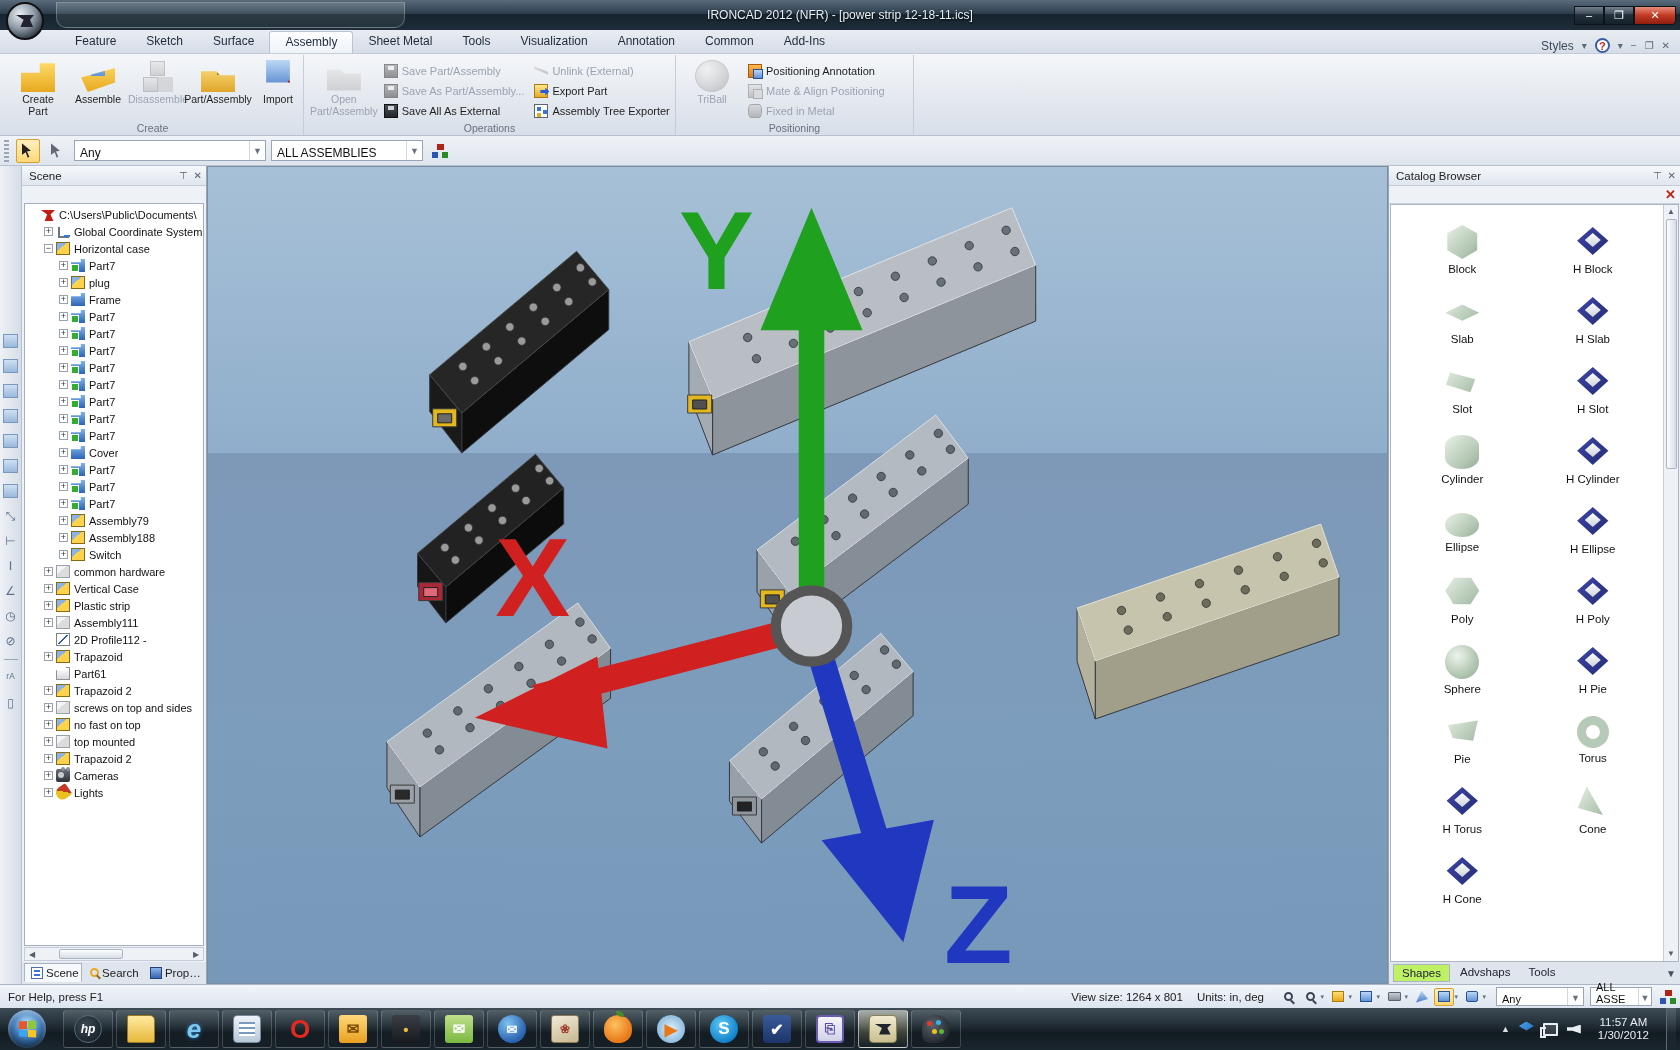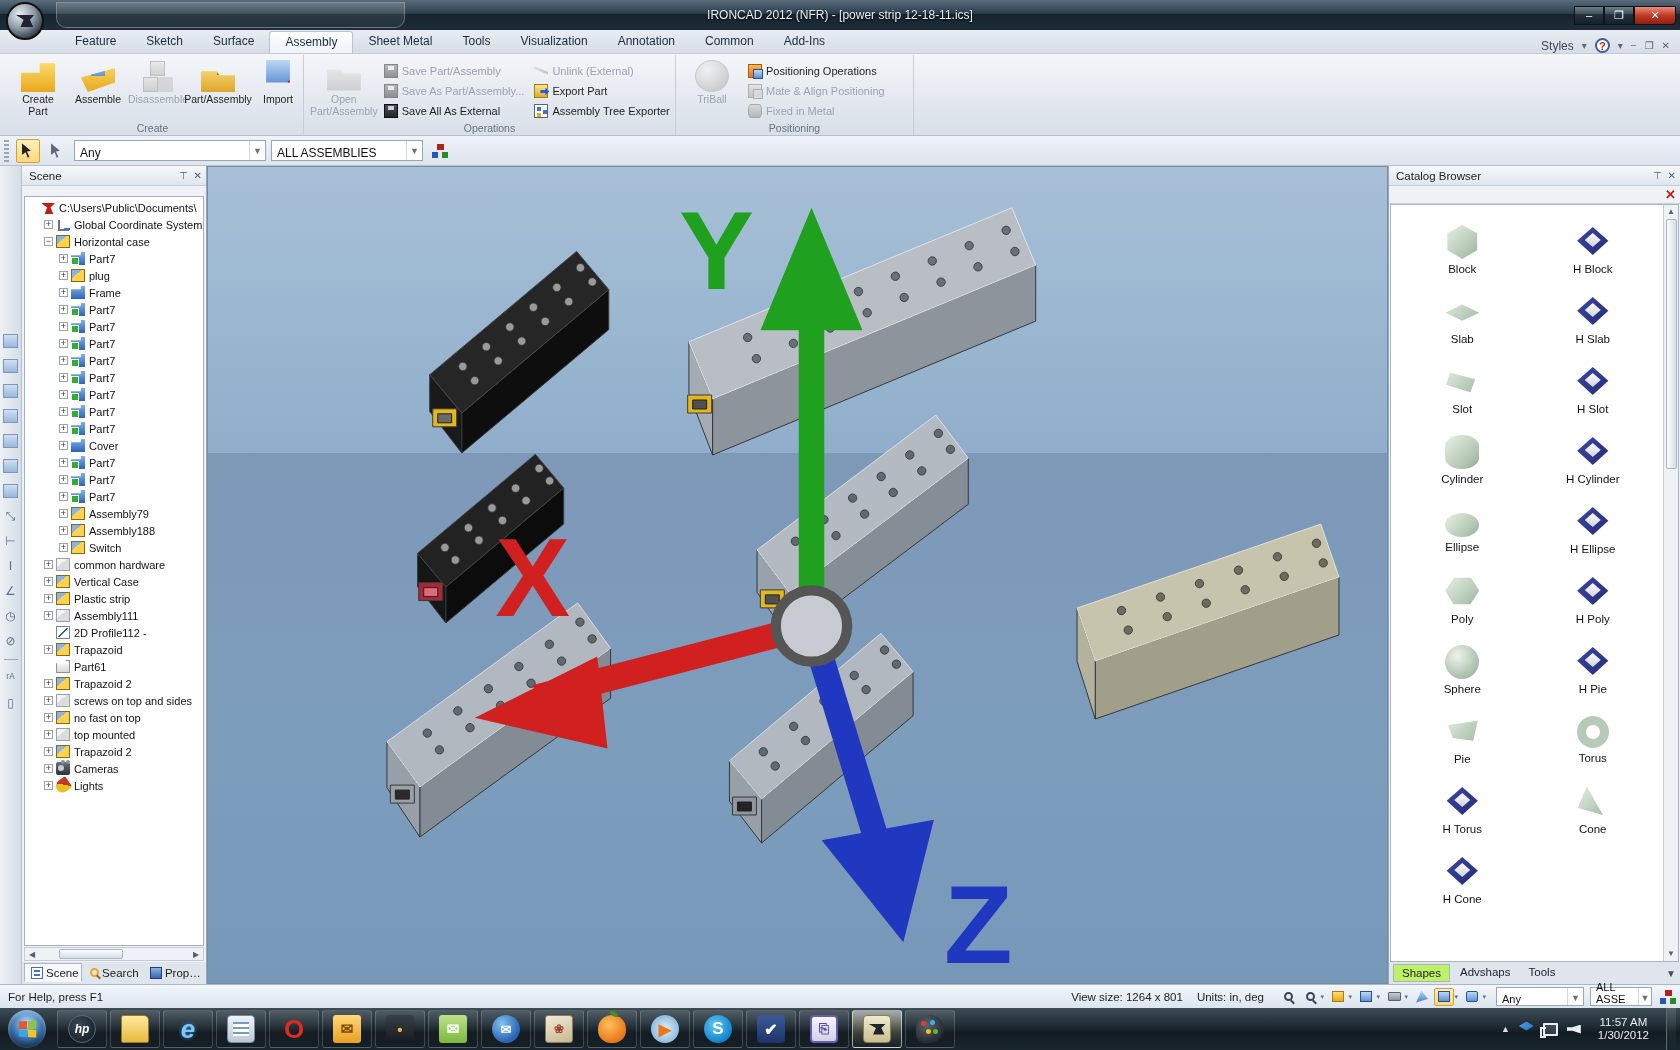--- a/index.html
+++ b/index.html
@@ -94,21 +94,21 @@
   #leftstrip{ width:22px; background:linear-gradient(90deg,#eef1f6,#d6dde6); border-right:1px solid #b6c1cf; display:flex; flex-direction:column; align-items:center; padding-top:168px; gap:11px;}
   .ls-ic{ width:15px; height:14px; color:#5a7290; font-size:12px; line-height:14px; text-align:center;}
   .ls-sq{ background:linear-gradient(#cfe0f2,#9ab8dc); border:1px solid #7a98bc;}
   .ls-div{ width:14px;height:1px;background:#9aa6b4;}
 
   
   #scenepanel{ width:185px; background:#eef2f7; border-right:1px solid #99a5b5; display:flex; flex-direction:column;}
   .panel-head{ height:20px; display:flex; align-items:center; padding:0 4px 0 7px; font-size:11.5px; color:#222;
     background:linear-gradient(#f6f8fb,#dfe6ee); border-bottom:1px solid #c3ccd8;}
   .panel-head .ph-btns{ margin-left:auto; display:flex; gap:6px; color:#55606e; font-size:10px;}
-  .tree{ flex:1; background:#fff; border:1px solid #a4afc0; margin:10px 2px 0; overflow:hidden; padding-top:2px;}
+  .tree{ flex:1; background:#fff; border:1px solid #a4afc0; margin:17px 2px 0; overflow:hidden; padding-top:2px;}
   .trow{ display:flex; align-items:center; height:17px; font-size:11px; color:#111; white-space:nowrap;}
   .exp{ width:9px; height:9px; flex:none; border:1px solid #98a2b2; background:#fff; font-size:9px; line-height:7px; text-align:center; color:#333; margin-right:3px;}
   .exp:empty{ visibility:hidden;}
   .ti{ width:14px; height:13px; flex:none; margin-right:4px; position:relative;}
   .tlabel{ overflow:hidden; }
   .ic-root{ background:#c21d12; clip-path:polygon(0 15%,100% 15%,68% 50%,88% 100%,26% 100%,44% 50%);}
   .ic-gcs{ background:transparent;}
   .ic-gcs::before{content:"";position:absolute;left:2px;top:2px;width:9px;height:9px;border-left:2px solid #6a7686;border-bottom:2px solid #6a7686;}
   .ic-gcs::after{content:"";position:absolute;right:0;bottom:1px;width:6px;height:2px;background:#3a74d8;}
   .ic-asm{ background:linear-gradient(140deg,#8ab4e8 0 38%,#ffd24d 38%); border:1px solid #8a6a10;}
@@ -182,21 +182,21 @@
   .mag{ width:9px; height:9px; border:2px solid #3a4document2; border:2px solid #3a4452; border-radius:50%; position:relative;}
   .mag::after{ content:""; position:absolute; right:-4px; bottom:-4px; width:5px; height:2px; background:#3a4452; transform:rotate(45deg);}
   .cube-y{ width:12px; height:11px; background:linear-gradient(#ffe070,#e8a81e); border:1px solid #a87c10;}
   .cube-b{ width:12px; height:11px; background:linear-gradient(#bcd8f5,#5d93d8); border:1px solid #2a5090;}
   .wedge-b{ width:12px; height:12px; background:linear-gradient(#bcd8f5,#4478c8); clip-path:polygon(0 100%,45% 0,100% 70%);}
   .cam-b{ width:13px; height:9px; background:linear-gradient(#c8ccd2,#8a929c); border:1px solid #5a626c; border-radius:1px;}
   .combo.small{ height:19px; width:88px; font-size:11px;}
   .combo.tiny{ height:19px; width:62px; font-size:11px;}
 
   
-  #taskbar{ height:42px; background:linear-gradient(#3d4c55,#222e36 40%,#121b21 60%,#1a262e); display:flex; align-items:center; gap:5px; padding-left:2px;}
+  #taskbar{ height:42px; background:linear-gradient(#3d4c55,#222e36 40%,#121b21 60%,#1a262e); display:flex; align-items:center; gap:11px; padding-left:2px;}
   .orb{ width:38px; height:38px; border-radius:50%; margin:0 6px; position:relative; flex:none;
     background:radial-gradient(circle at 50% 35%,#9ecff2 0 8%,#3f78b8 45%,#16324f 75%); box-shadow:inset 0 2px 4px rgba(255,255,255,.5);}
   .orb .flag{ position:absolute; left:10px; top:11px; width:18px; height:16px; display:grid; grid-template-columns:1fr 1fr; gap:1px; transform:perspective(40px) rotateY(-18deg);}
   .orb .flag i{ display:block;}
   .orb .flag i:nth-child(1){background:#e8562a;} .orb .flag i:nth-child(2){background:#8dc63f;}
   .orb .flag i:nth-child(3){background:#38a6e8;} .orb .flag i:nth-child(4){background:#fcc420;}
   .tb-item{ width:50px; height:38px; border:1px solid rgba(255,255,255,.18); border-radius:3px; display:flex; align-items:center; justify-content:center;
     background:linear-gradient(rgba(255,255,255,.12),rgba(255,255,255,.02) 50%,rgba(0,0,0,.15)); flex:none;}
   .tb-item.active{ background:linear-gradient(rgba(255,255,240,.55),rgba(240,230,160,.25) 50%,rgba(0,0,0,.1)); border-color:rgba(255,255,255,.55);}
   .tb-glyph{ width:28px; height:28px; border-radius:4px; display:flex; align-items:center; justify-content:center; font-weight:bold; font-size:15px; color:#fff;}
@@ -367,21 +367,21 @@
 
   <div class="rgroup" style="width:238px">
     <div class="bigbtn disabled">
       <div class="bb bb-triball"></div>
       <div class="lbl">TriBall</div>
     </div>
     <div class="smallcol">
 
         <div class="smallbtn">
           <span class="mi mi-constraint"></span>
-          <span>Positioning Operations</span>
+          <span>Positioning Annotation</span>
         </div>
 
         <div class="smallbtn disabled">
           <span class="mi mi-mate"></span>
           <span>Mate &amp; Align Positioning</span>
         </div>
 
         <div class="smallbtn disabled">
           <span class="mi mi-fixed"></span>
           <span>Fixed in Metal</span>

